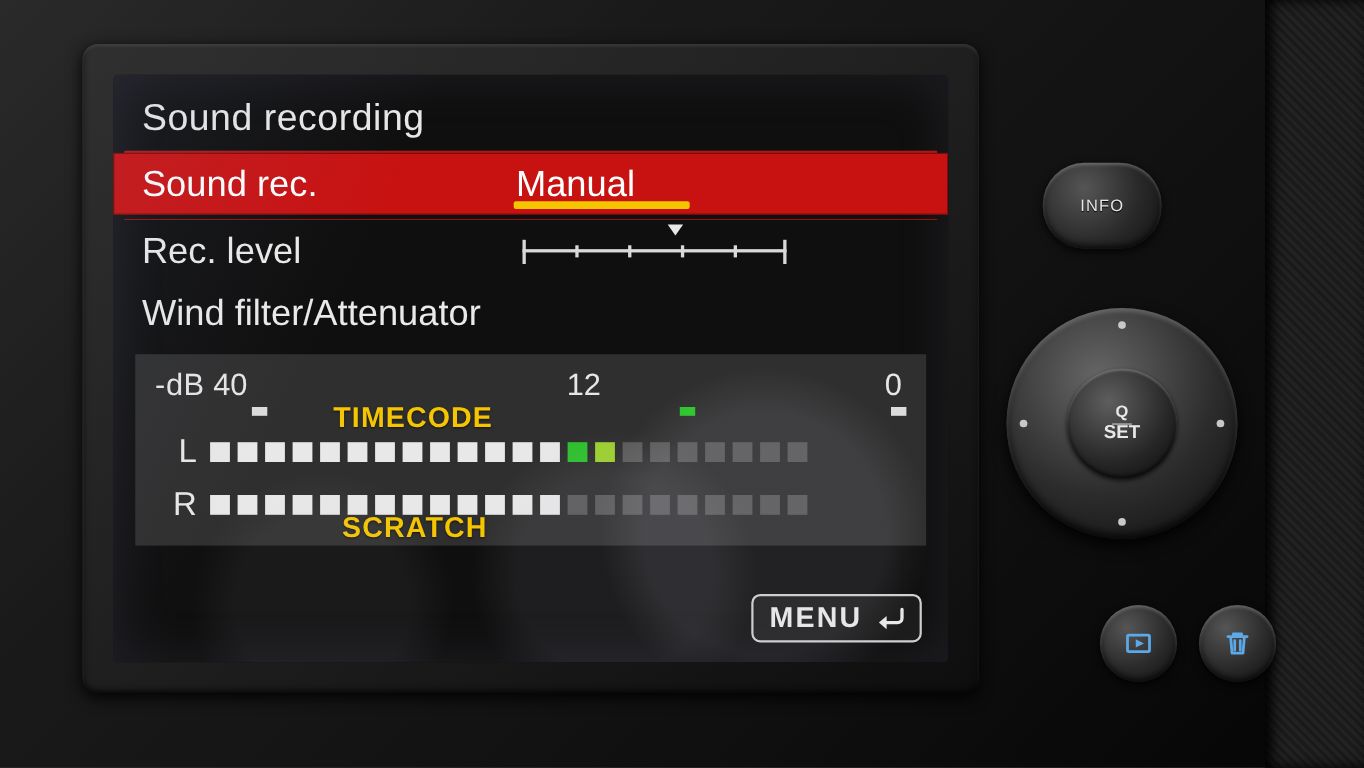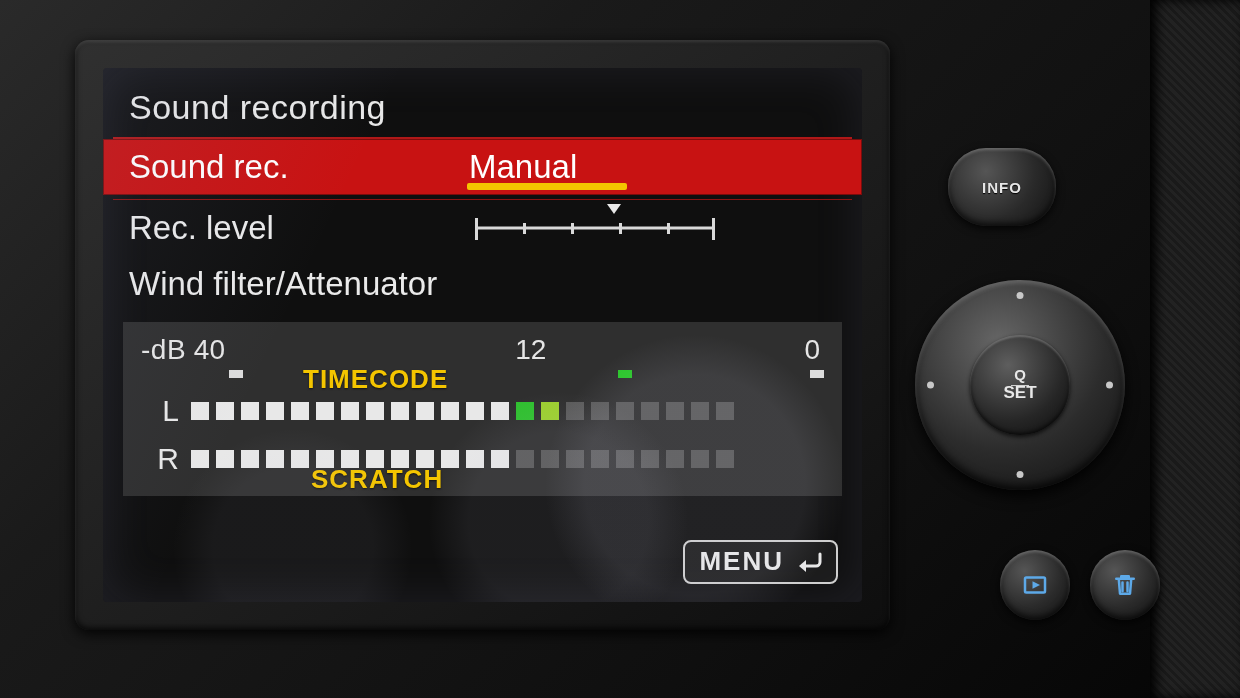--- a/index.html
+++ b/index.html
@@ -290,21 +290,21 @@
     content:"";
     position:absolute;
     left:-3px; right:-3px;
     bottom:-2px;
     height:1px;
     background:#cfcfcf;
   }
 
   .icon-label{
     font-size:15px;
-    font-weight:700;
+    font-weight:400;
     letter-spacing:1px;
     color:#e6e6e6;
     text-shadow:0 1px 1px #000;
   }
 
   .small-btn{
     width:70px;height:70px;
   }
   .small-btn svg{ width:30px;height:30px; }
 </style>

